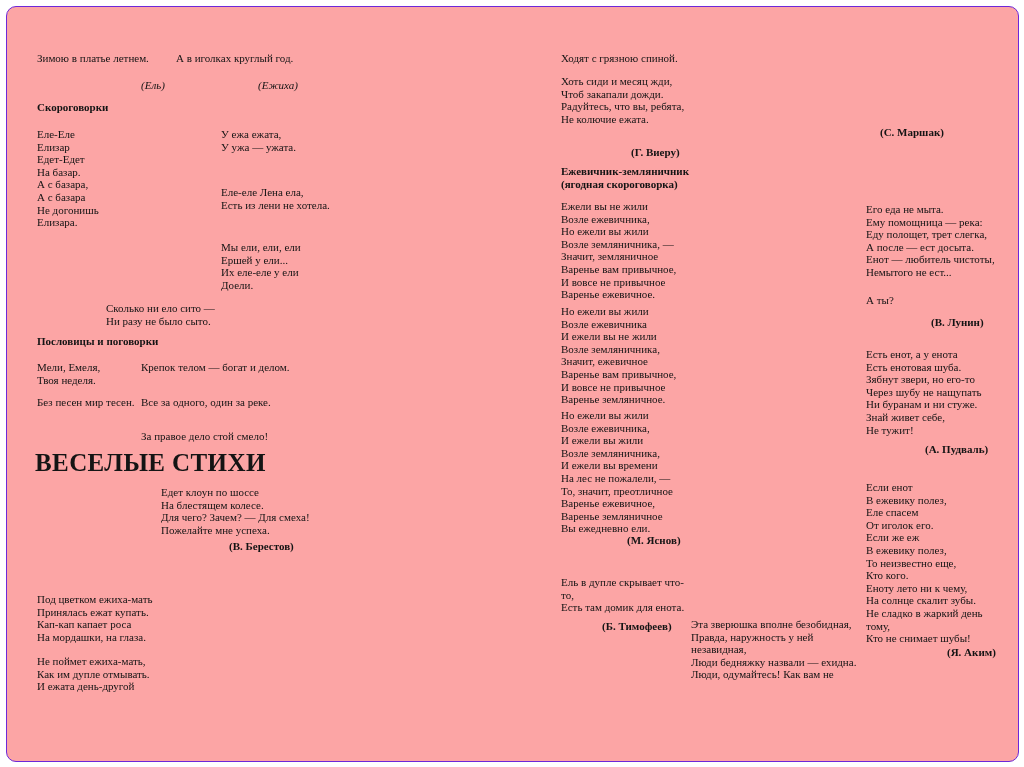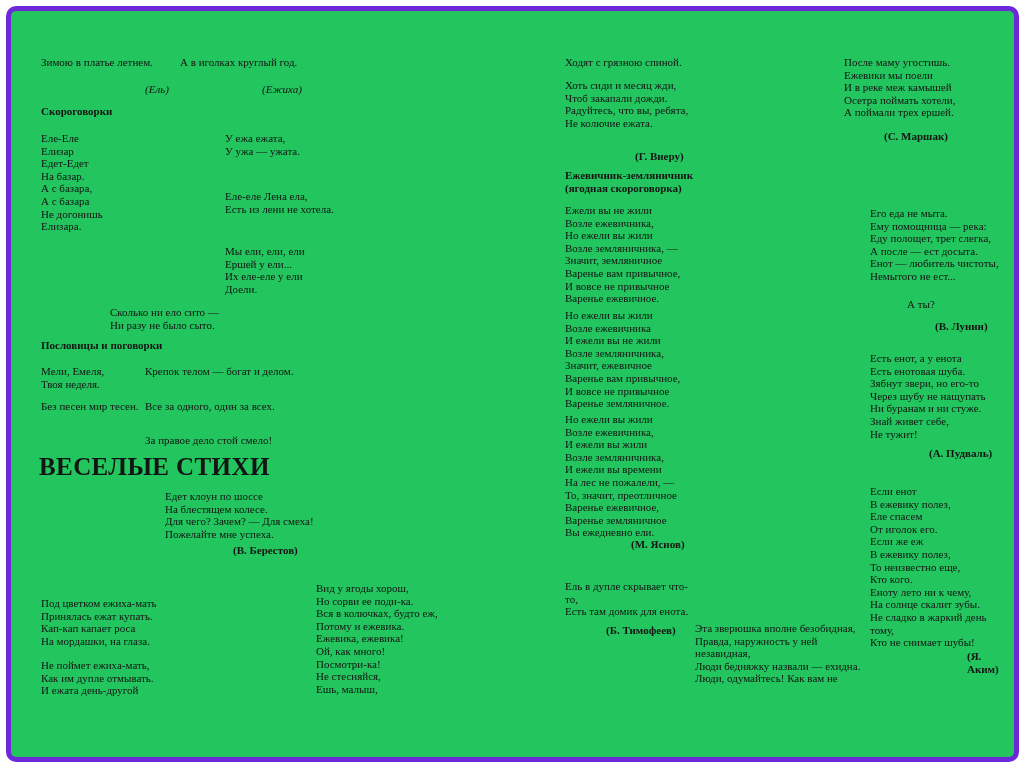--- a/index.html
+++ b/index.html
@@ -1,19 +1,19 @@
 <!DOCTYPE html>
 <html><head>
 <meta charset="utf-8">
 <style>
   html,body{margin:0;padding:0;width:1024px;height:767px;background:#ffffff;overflow:hidden;}
   .slide{
     position:absolute; left:6px; top:6px; right:5px; bottom:5px;
-    background:#22c55e;
-    border:5px solid #6d28d9;
+    background:#fca5a5;
+    border:1px solid #6d28d9;
     border-radius:10px;
   }
   .tb{
     position:absolute;
     font-family:"Liberation Serif","DejaVu Serif",serif;
     font-size:11px;
     line-height:12.6px;
     color:#141414;
     white-space:pre-line;
   }
@@ -49,46 +49,37 @@
 Их еле-еле у ели
 Доели.</div>
   <div class="tb" style="left:99px;top:295px;">Сколько ни ело сито —
 Ни разу не было сыто.</div>
 
   <div class="tb b" style="left:30px;top:328px;">Пословицы и поговорки</div>
   <div class="tb" style="left:30px;top:354px;">Мели, Емеля,
 Твоя неделя.</div>
   <div class="tb" style="left:134px;top:354px;">Крепок телом — богат и делом.</div>
   <div class="tb" style="left:30px;top:389px;">Без песен мир тесен.</div>
-  <div class="tb" style="left:134px;top:389px;">Все за одного, один за всех.</div>
+  <div class="tb" style="left:134px;top:389px;">Все за одного, один за реке.</div>
   <div class="tb" style="left:134px;top:423px;">За правое дело стой смело!</div>
 
   <div class="tb h1" style="left:28px;top:446px;">ВЕСЕЛЫЕ СТИХИ</div>
   <div class="tb" style="left:154px;top:479px;">Едет клоун по шоссе
 На блестящем колесе.
 Для чего? Зачем? — Для смеха!
 Пожелайте мне успеха.</div>
   <div class="tb b" style="left:222px;top:533px;">(В. Берестов)</div>
 
   <div class="tb" style="left:30px;top:586px;">Под цветком ежиха-мать
 Принялась ежат купать.
 Кап-кап капает роса
 На мордашки, на глаза.</div>
   <div class="tb" style="left:30px;top:648px;">Не поймет ежиха-мать,
 Как им дупле отмывать.
 И ежата день-другой</div>
-  <div class="tb" style="left:305px;top:571px;">Вид у ягоды хорош,
-Но сорви ее поди-ка.
-Вся в колючках, будто еж,
-Потому и ежевика.
-Ежевика, ежевика!
-Ой, как много!
-Посмотри-ка!
-Не стесняйся,
-Ешь, малыш,</div>
 
   <div class="tb" style="left:554px;top:45px;">Ходят с грязною спиной.</div>
   <div class="tb" style="left:554px;top:68px;">Хоть сиди и месяц жди,
 Чтоб закапали дожди.
 Радуйтесь, что вы, ребята,
 Не колючие ежата.</div>
   <div class="tb b" style="left:624px;top:139px;">(Г. Виеру)</div>
 
   <div class="tb b" style="left:554px;top:158px;">Ежевичник-земляничник
 (ягодная скороговорка)</div>
@@ -123,34 +114,29 @@
   <div class="tb" style="left:554px;top:569px;">Ель в дупле скрывает что-
 то,
 Есть там домик для енота.</div>
   <div class="tb b" style="left:595px;top:613px;">(Б. Тимофеев)</div>
   <div class="tb" style="left:684px;top:611px;">Эта зверюшка вполне безобидная,
 Правда, наружность у ней
 незавидная,
 Люди бедняжку назвали — ехидна.
 Люди, одумайтесь! Как вам не</div>
 
-  <div class="tb" style="left:833px;top:45px;">После маму угостишь.
-Ежевики мы поели
-И в реке меж камышей
-Осетра поймать хотели,
-А поймали трех ершей.</div>
   <div class="tb b" style="left:873px;top:119px;">(С. Маршак)</div>
 
   <div class="tb" style="left:859px;top:196px;">Его еда не мыта.
 Ему помощница — река:
 Еду полощет, трет слегка,
 А после — ест досыта.
 Енот — любитель чистоты,
 Немытого не ест...</div>
-  <div class="tb" style="left:896px;top:287px;text-align:right;">А ты?</div>
+  <div class="tb" style="left:859px;top:287px;text-align:right;">А ты?</div>
   <div class="tb b" style="left:924px;top:309px;">(В. Лунин)</div>
 
   <div class="tb" style="left:859px;top:341px;">Есть енот, а у енота
 Есть енотовая шуба.
 Зябнут звери, но его-то
 Через шубу не нащупать
 Ни буранам и ни стуже.
 Знай живет себе,
 Не тужит!</div>
   <div class="tb b" style="left:918px;top:436px;">(А. Пудваль)</div>
@@ -161,15 +147,15 @@
 От иголок его.
 Если же еж
 В ежевику полез,
 То неизвестно еще,
 Кто кого.
 Еноту лето ни к чему,
 На солнце скалит зубы.
 Не сладко в жаркий день
 тому,
 Кто не снимает шубы!</div>
-  <div class="tb b" style="left:940px;top:639px;margin-left:16px;">(Я. Аким)</div>
+  <div class="tb b" style="left:940px;top:639px;">(Я. Аким)</div>
 
 </div>
 
 </body></html>

